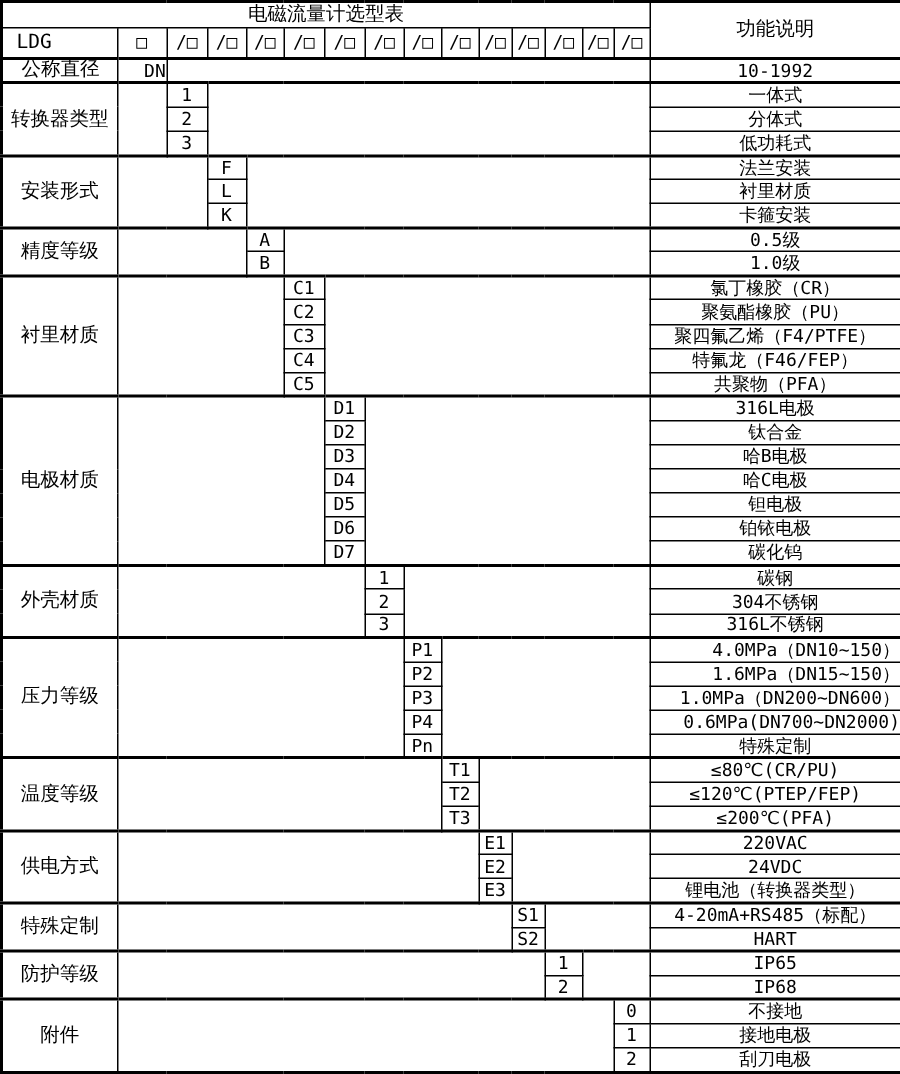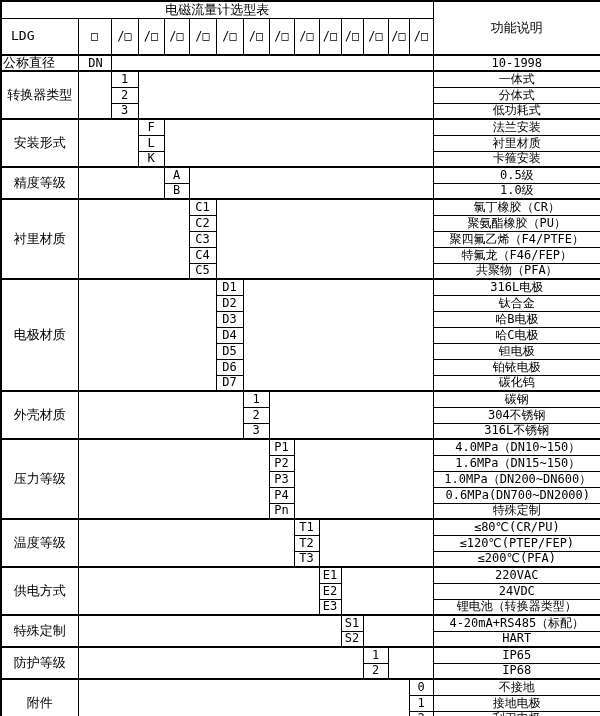--- a/index.html
+++ b/index.html
@@ -9,25 +9,25 @@
      font-size:13px;color:#000;overflow:hidden;white-space:nowrap;line-height:1.05;}
   .bt{border-top:2px solid #000}
   .title{font-weight:normal;font-size:13px}
   .fh{font-weight:normal;font-size:13px}
   .ldg{text-align:left;padding-left:9px}
   .box{font-size:12px}
   .slot{font-size:12px}
   .code{font-size:12px}
   .val{font-size:12px}
   .cat{font-size:13px}
-  .cat-left{text-align:left;padding-left:1px}
-  .tl{text-align:center;padding-left:2px}
+  .cat-left{text-align:center;padding-left:1px}
+  .tl{text-align:right;padding-left:2px}
   tr{height:16px}
   .r-title{height:17px}
-  .r-head{height:37px}
+  .r-head{height:21px}
 </style>
 </head>
 <body>
 
 <table>
 <colgroup>
 <col style="width:77px">
       <col style="width:33px">
       <col style="width:27px">
       <col style="width:26px">
@@ -65,21 +65,21 @@
   <td class="slot">/□</td>
   <td class="slot">/□</td>
   <td class="slot">/□</td>
   <td class="slot">/□</td>
 </tr>
 
 <tr>
   <td class="cat cat-left bt">公称直径</td>
   <td class="code tl bt">DN</td>
   <td class="bt" colspan="13"></td>
-  <td class="val bt">10-1998</td>
+  <td class="val bt">10-1992</td>
 </tr>
 
 <tr>
   <td class="cat bt" rowspan="3">转换器类型</td>
   <td class="bt" rowspan="3"></td>
   <td class="code bt">1</td>
   <td class="bt" rowspan="3" colspan="12"></td>
   <td class="val bt">一体式</td>
 </tr>
 <tr>

